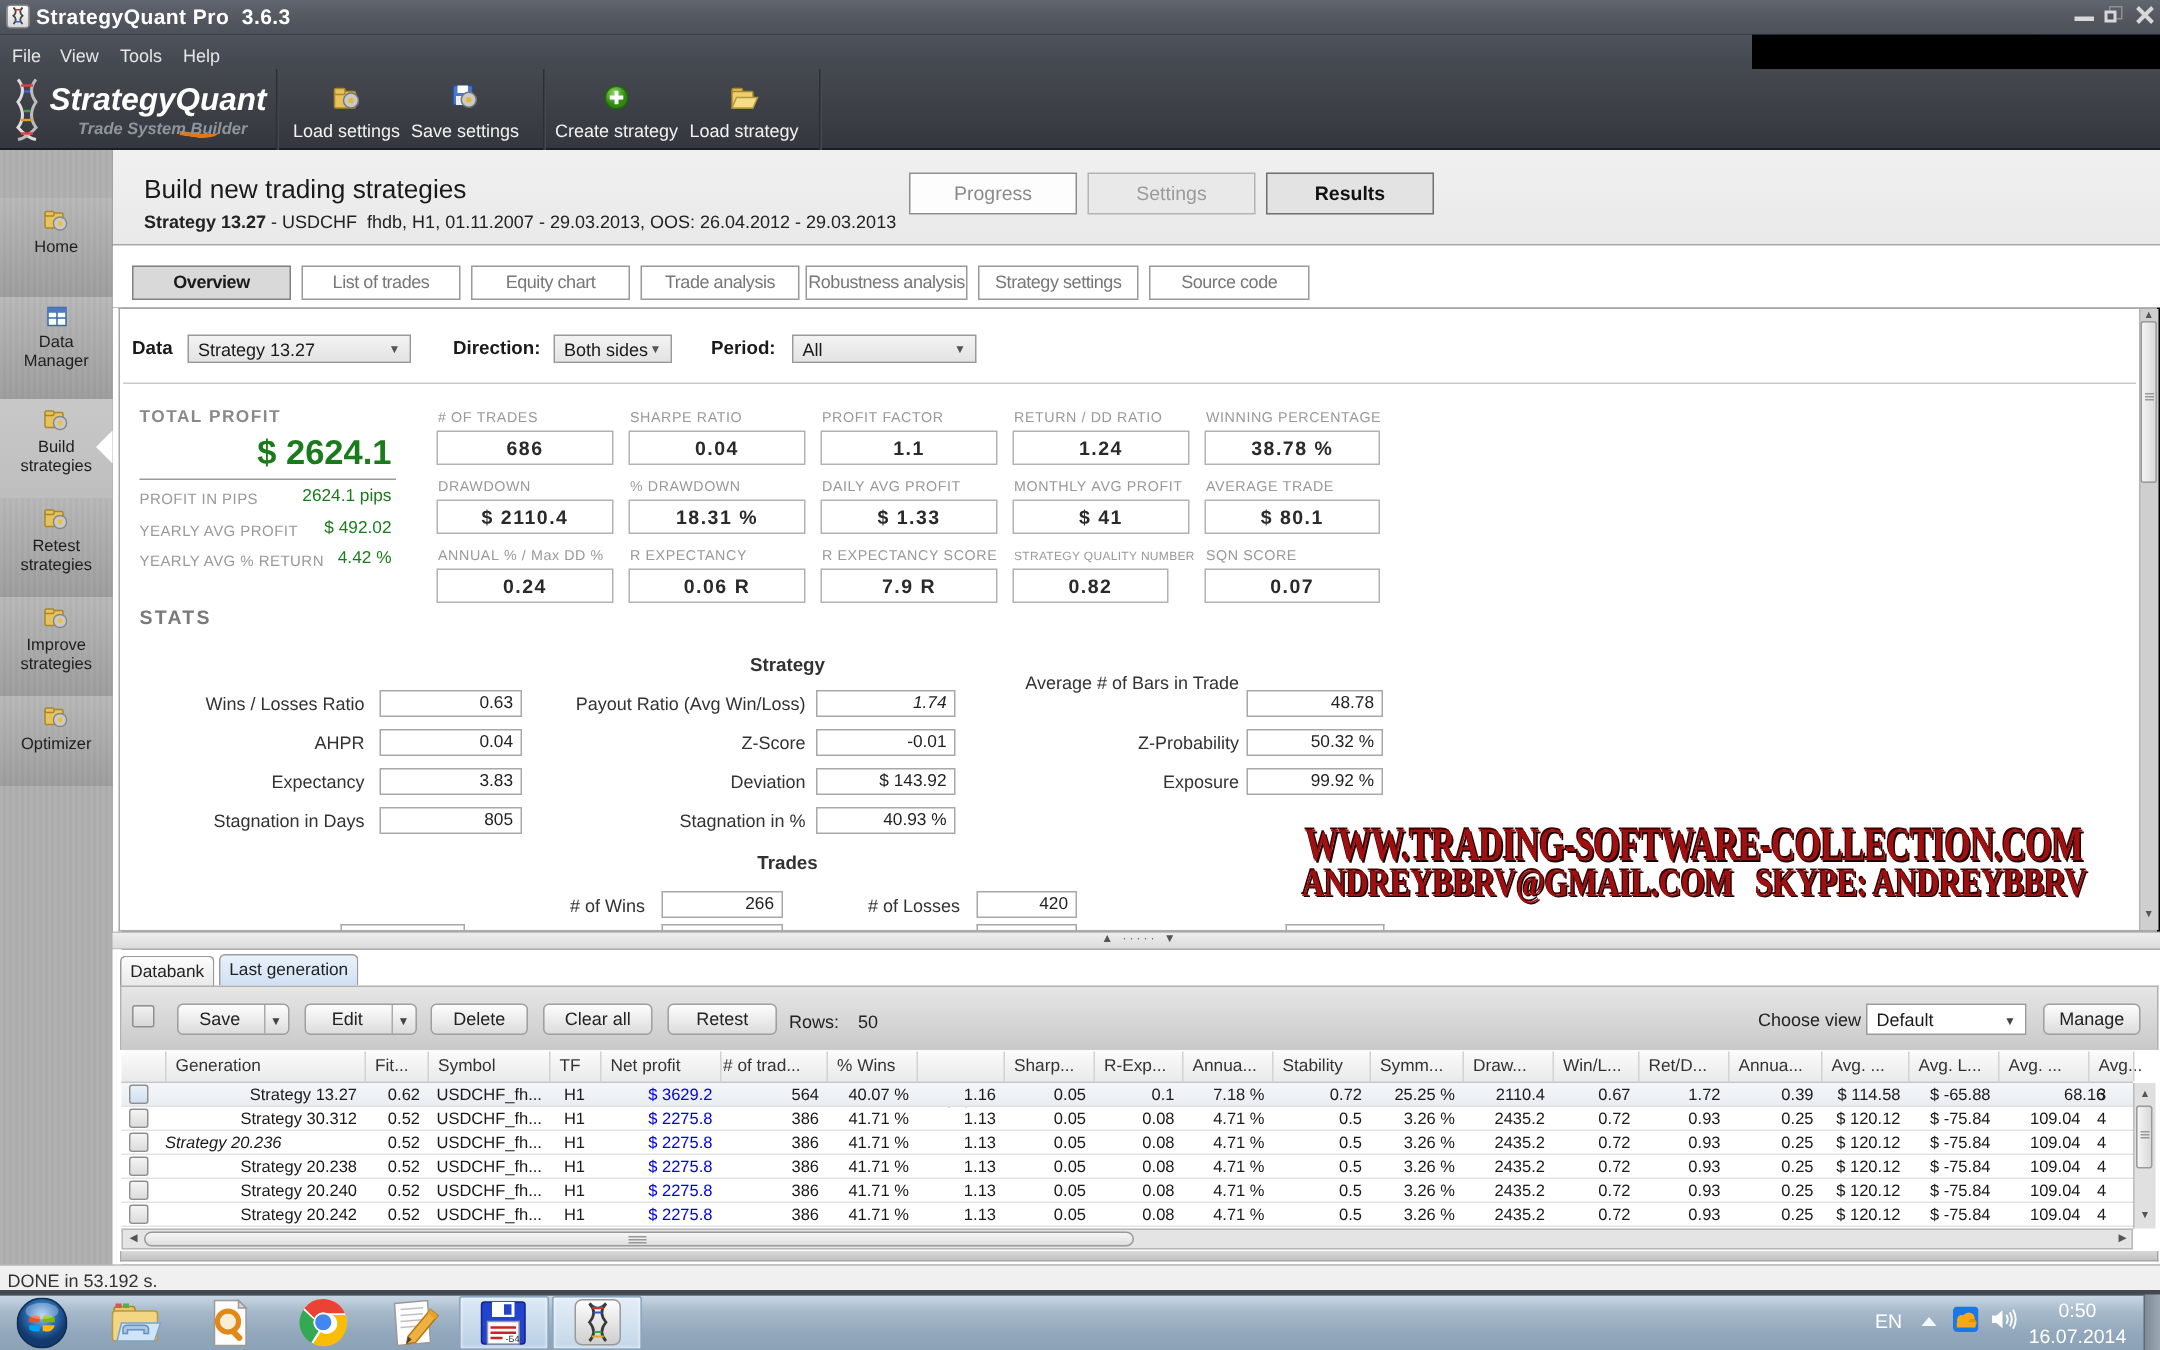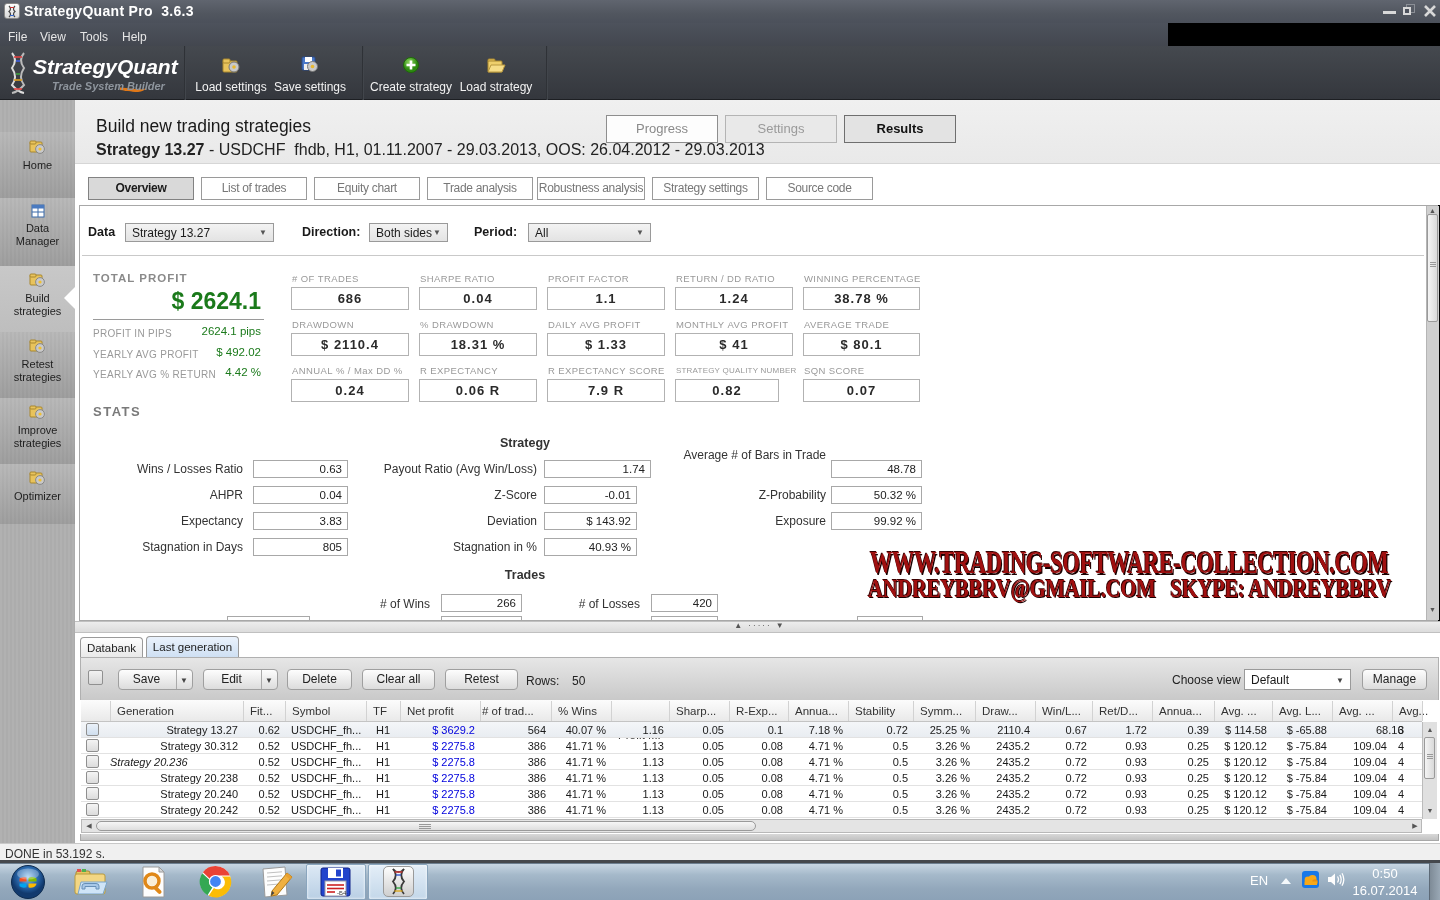--- a/index.html
+++ b/index.html
@@ -215,21 +215,21 @@
         <rect x="1" y="3" width="12" height="10" rx="1" fill="#e8c35c" stroke="#a8872e"></rect>
         <rect x="1" y="2" width="6" height="3" rx="1" fill="#e8c35c" stroke="#a8872e"></rect>
         <circle cx="11" cy="10" r="4.4" fill="#c9c9c9" stroke="#888"></circle>
         <circle cx="11" cy="10" r="1.6" fill="#f0c030"></circle>
       </svg></div>
   <div style="margin-top:2px;">Optimizer</div>
 </div>
 
 <div id="header" class="abs"></div>
 <div class="abs" style="left:96px;top:116px;font-size:17.5px;color:#1a1a1a;">Build new trading strategies</div>
-<div class="abs" style="left:96px;top:141px;font-size:16px;color:#222;"><b>Strategy 13.27</b> - USDCHF&nbsp; fhdb, H1, 01.11.2007 - 29.03.2013, OOS: 26.04.2012 - 29.03.2013</div>
+<div class="abs" style="left:96px;top:141px;font-size:12px;color:#222;"><b>Strategy 13.27</b> - USDCHF&nbsp; fhdb, H1, 01.11.2007 - 29.03.2013, OOS: 26.04.2012 - 29.03.2013</div>
 <div class="abs hbtn" style="left:606px;background:#fdfdfd;border:1px solid #8e8e8e;color:#8a8a8a;">Progress</div>
 <div class="abs hbtn" style="left:725px;background:#e9e9e9;border:1px solid #b4b4b4;color:#9a9a9a;">Settings</div>
 <div class="abs hbtn" style="left:844px;background:#e3e3e3;border:1px solid #6f6f6f;color:#111;font-weight:bold;">Results</div>
 
 <div id="tabrow" class="abs"></div>
 <div class="abs tab sel" style="left:88px;width:106px;">Overview</div>
 <div class="abs tab" style="left:201px;width:106px;">List of trades</div>
 <div class="abs tab" style="left:314px;width:106px;">Equity chart</div>
 <div class="abs tab" style="left:427px;width:106px;">Trade analysis</div>
 <div class="abs tab" style="left:537px;width:108px;">Robustness analysis</div>
@@ -287,21 +287,21 @@
 <div class="abs sbox" style="left:291px;top:379px;width:118px;">0.24</div>
 <div class="abs sbox" style="left:419px;top:379px;width:118px;">0.06&nbsp;R</div>
 <div class="abs sbox" style="left:547px;top:379px;width:118px;">7.9&nbsp;R</div>
 <div class="abs sbox" style="left:675px;top:379px;width:104px;">0.82</div>
 <div class="abs sbox" style="left:803px;top:379px;width:117px;">0.07</div>
 
 <div class="abs" style="left:465px;top:436px;width:120px;text-align:center;font-size:12.5px;font-weight:bold;color:#333;">Strategy</div>
 <div class="abs statlbl" style="left:93px;top:462px;width:150px;">Wins / Losses Ratio</div>
 <div class="abs statbox" style="left:253px;top:460px;width:95px;">0.63</div>
 <div class="abs statlbl" style="left:357px;top:462px;width:180px;">Payout Ratio (Avg Win/Loss)</div>
-<div class="abs statbox" style="left:544px;top:460px;width:107px;">1.74</div>
+<div class="abs statbox" style="left:544px;top:460px;width:93px;font-style:italic;">1.74</div>
 <div class="abs statlbl" style="left:656px;top:448px;width:170px;">Average # of Bars in Trade</div>
 <div class="abs statbox" style="left:831px;top:460px;width:91px;">48.78</div>
 
 <div class="abs statlbl" style="left:93px;top:488px;width:150px;">AHPR</div>
 <div class="abs statbox" style="left:253px;top:486px;width:95px;">0.04</div>
 <div class="abs statlbl" style="left:387px;top:488px;width:150px;">Z-Score</div>
 <div class="abs statbox" style="left:544px;top:486px;width:93px;">-0.01</div>
 <div class="abs statlbl" style="left:656px;top:488px;width:170px;">Z-Probability</div>
 <div class="abs statbox" style="left:831px;top:486px;width:91px;">50.32 %</div>
 

